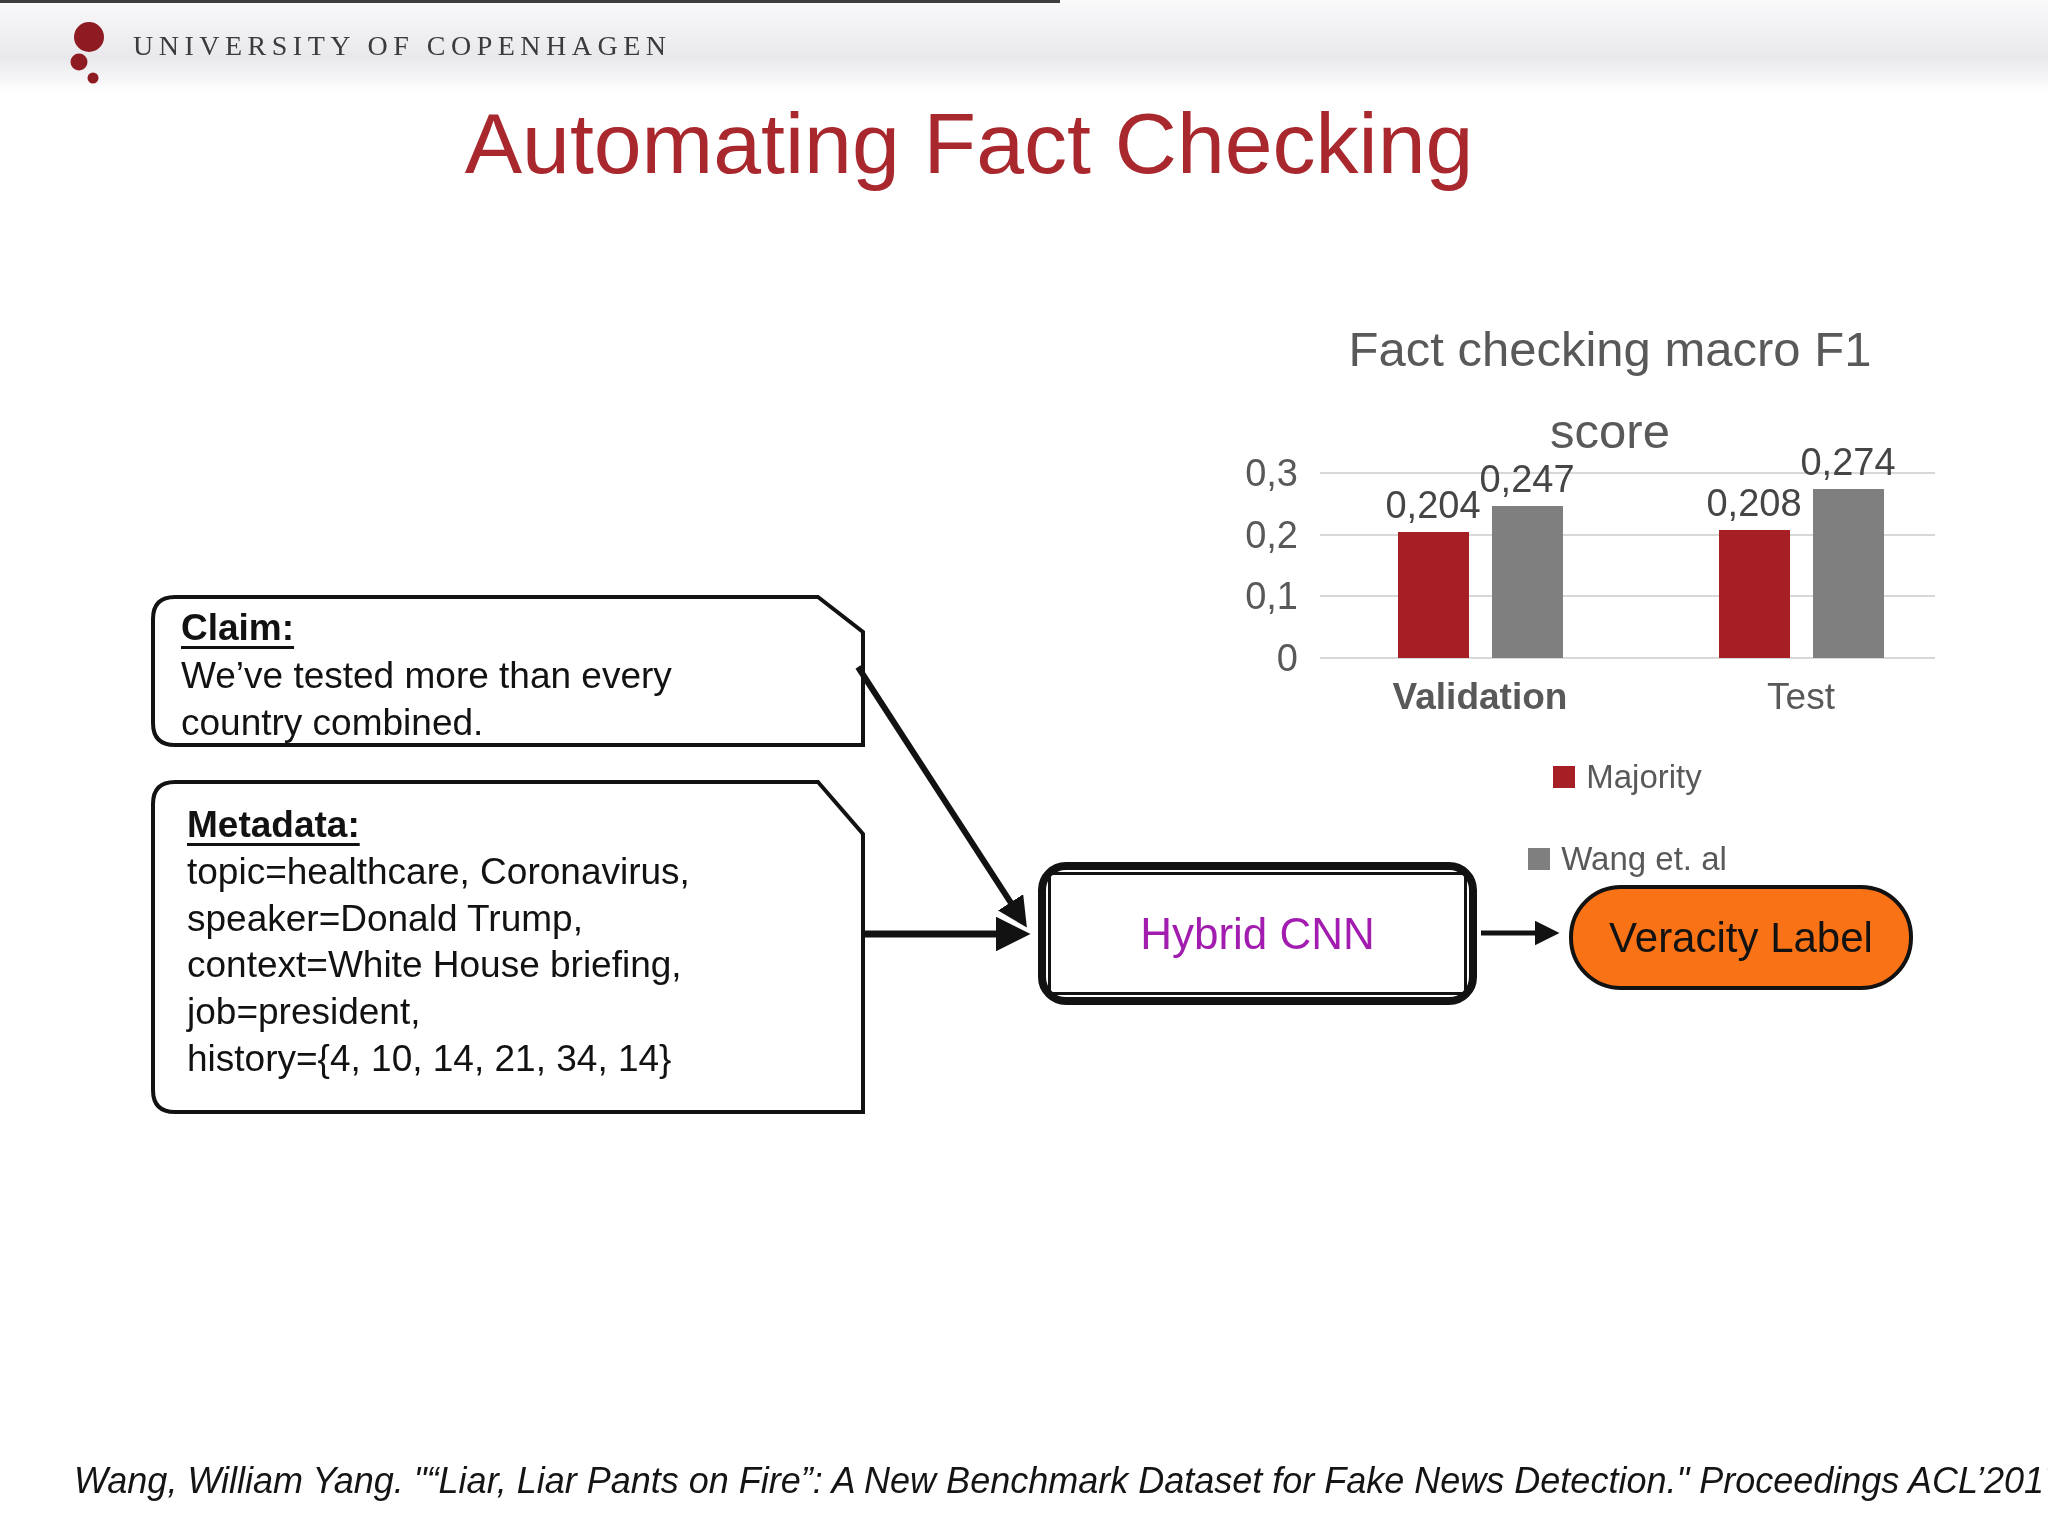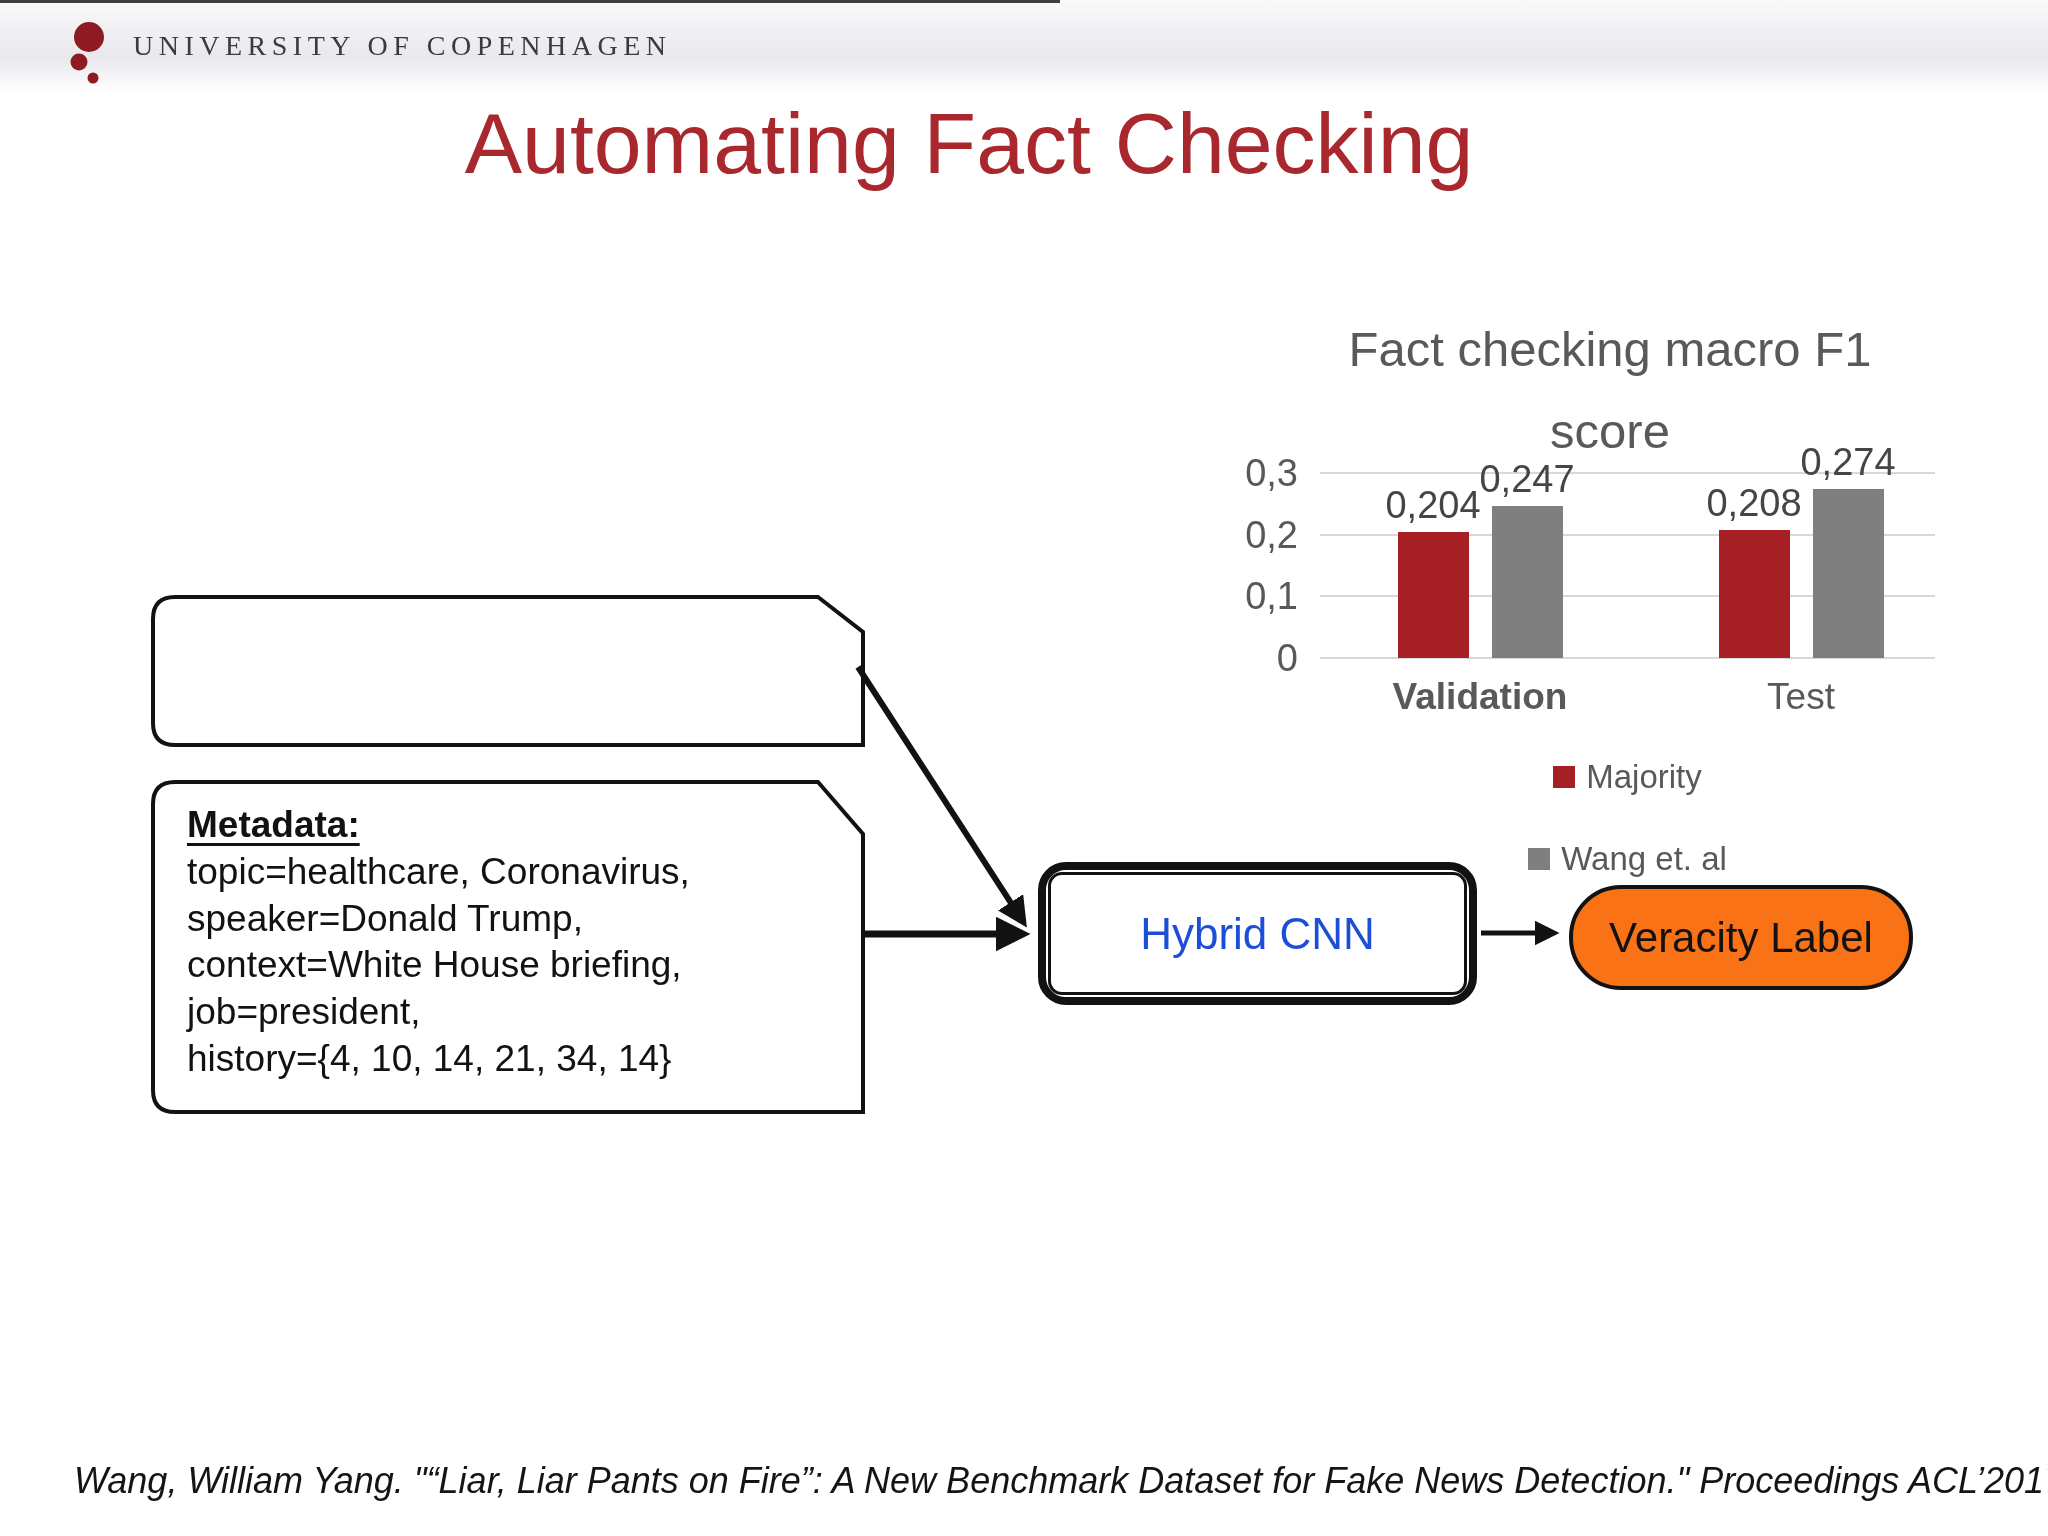--- a/index.html
+++ b/index.html
@@ -17,22 +17,22 @@
     font-size:86px;font-weight:400;color:#a8282e;letter-spacing:0px;}
   
   .overlay{position:absolute;left:0;top:0;}
   
   .claim-text{position:absolute;left:181px;top:604px;font-size:37px;line-height:47.5px;color:#121212;}
   .meta-text{position:absolute;left:187px;top:802px;font-size:37px;line-height:46.8px;color:#121212;}
   .box-heading{font-weight:bold;text-decoration:underline;text-decoration-thickness:3px;text-underline-offset:6px;}
   
   .hybrid{position:absolute;left:1038px;top:862px;width:439px;height:143px;border:8px solid #121212;
     border-radius:28px;background:#fff;box-sizing:border-box;}
-  .hybrid-inner{position:absolute;inset:2px;border:3px solid #121212;border-radius:14px;
-    display:flex;align-items:center;justify-content:center;font-size:44px;color:#1d4ed8;}
+  .hybrid-inner{position:absolute;inset:2px;border:3px solid #121212;border-radius:4px;
+    display:flex;align-items:center;justify-content:center;font-size:44px;color:#a21caf;}
   
   .veracity{position:absolute;left:1569px;top:885px;width:344px;height:105px;border:4px solid #121212;
     border-radius:52px;background:#f97316;box-sizing:border-box;display:flex;align-items:center;
     justify-content:center;font-size:42px;color:#121212;}
   
   .chart-title{position:absolute;left:1280px;top:308px;width:660px;text-align:center;
     font-size:49px;line-height:82px;color:#595959;}
   #chart-layer .gridline{position:absolute;height:2px;background:#d8d8d8;}
   #chart-layer .ytick{position:absolute;text-align:right;font-size:38px;color:#595959;line-height:44px;}
   #chart-layer .bar{position:absolute;}
@@ -70,20 +70,25 @@
 
     <path d="M 818 597 L 863 632 L 863 745 L 175 745 Q 153 745 153 723 L 153 619 Q 153 597 175 597 Z" fill="#ffffff" stroke="#121212" stroke-width="4"></path>
 
     <path d="M 818 782 L 863 834 L 863 1112 L 175 1112 Q 153 1112 153 1090 L 153 804 Q 153 782 175 782 Z" fill="#ffffff" stroke="#121212" stroke-width="4"></path>
 
     <line x1="858" y1="667" x2="1022" y2="920" stroke="#121212" stroke-width="6" marker-end="url(#ah)"></line>
     <line x1="864" y1="934" x2="1020" y2="934" stroke="#121212" stroke-width="7" marker-end="url(#ah)"></line>
     <line x1="1481" y1="933" x2="1552" y2="933" stroke="#121212" stroke-width="5" marker-end="url(#ah)"></line>
   </svg>
 
+  <div class="claim-text">
+    <div class="box-heading">Claim:</div>
+    <div>We’ve tested more than every</div>
+    <div>country combined.</div>
+  </div>
 
   <div class="meta-text">
     <div class="box-heading">Metadata:</div>
     <div>topic=healthcare, Coronavirus,</div>
     <div>speaker=Donald Trump,</div>
     <div>context=White House briefing,</div>
     <div>job=president,</div>
     <div>history={4, 10, 14, 21, 34, 14}</div>
   </div>
 

